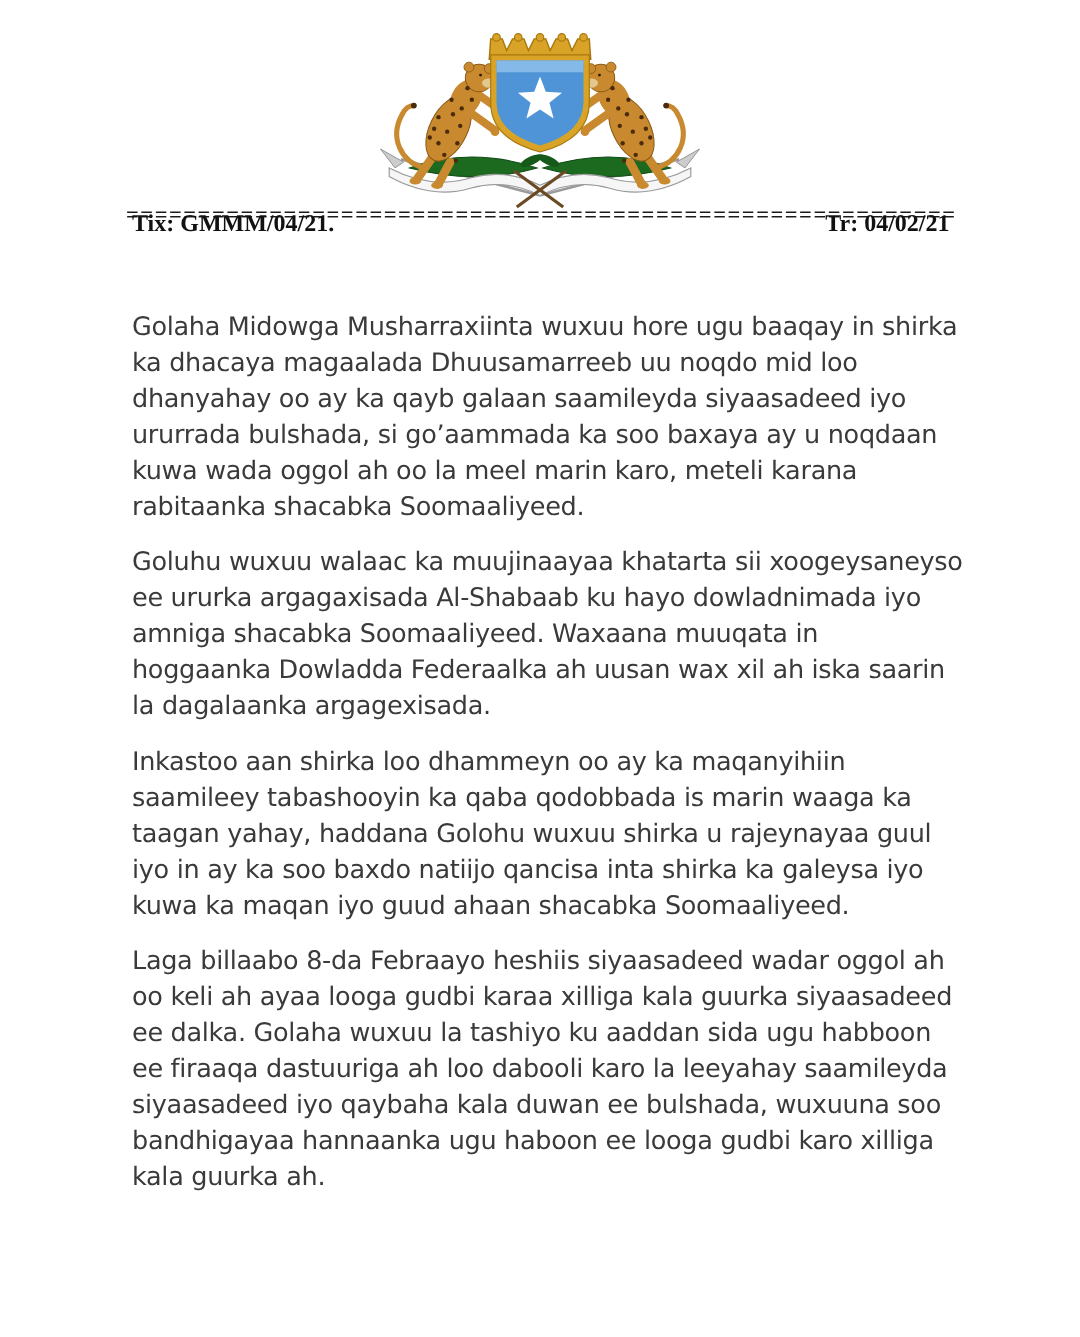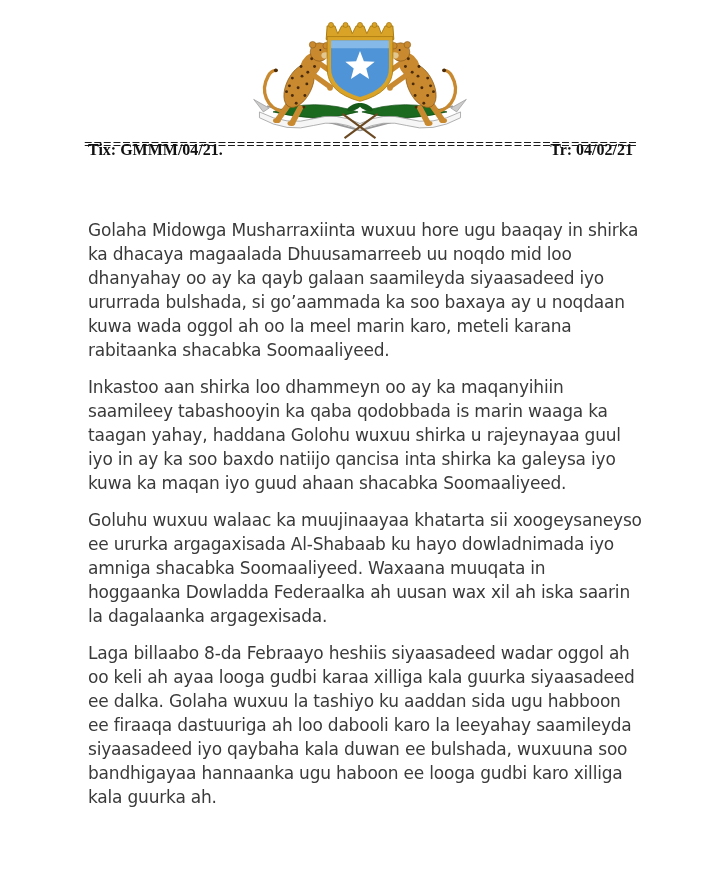--- a/index.html
+++ b/index.html
@@ -16,21 +16,21 @@
   }
   .refrow{
     position:absolute;left:88px;top:141px;width:545px;
     display:flex;justify-content:space-between;
     font-family:"Liberation Serif",serif;font-weight:bold;font-size:16px;color:#111;
   }
   .content{
     position:absolute;left:88px;top:206px;width:554px;
     color:#3a3a3a;font-size:17px;line-height:24px;letter-spacing:-0.2px;
   }
-  .content p{margin:12px 0 13px 0;}
+  .content p{margin:0 0 13px 0;}
 </style>
 </head>
 <body>
 
 <div class="page">
 
   <svg class="emblem" viewBox="0 0 240 130" xmlns="http://www.w3.org/2000/svg">
 
     <g>
       <line x1="120" y1="116" x2="24" y2="91" stroke="#9a9a9a" stroke-width="1.8"></line>
@@ -111,18 +111,18 @@
 
   <div class="separator">======================================================================</div>
 
   <div class="refrow">
     <span>Tix: GMMM/04/21.</span>
     <span>Tr: 04/02/21</span>
   </div>
 
   <div class="content">
     <p>Golaha Midowga Musharraxiinta wuxuu hore ugu baaqay in shirka ka dhacaya magaalada Dhuusamarreeb uu noqdo mid loo dhanyahay oo ay ka qayb galaan saamileyda siyaasadeed iyo ururrada bulshada, si go’aammada ka soo baxaya ay u noqdaan kuwa wada oggol ah oo la meel marin karo, meteli karana rabitaanka shacabka Soomaaliyeed.</p>
+    <p>Goluhu wuxuu walaac ka muujinaayaa khatarta sii xoogeysaneyso ee ururka argagaxisada Al-Shabaab ku hayo dowladnimada iyo amniga shacabka Soomaaliyeed. Waxaana muuqata in hoggaanka Dowladda Federaalka ah uusan wax xil ah iska saarin la dagalaanka argagexisada.</p>
     <p>Inkastoo aan shirka loo dhammeyn oo ay ka maqanyihiin saamileey tabashooyin ka qaba qodobbada is marin waaga ka taagan yahay, haddana Golohu wuxuu shirka u rajeynayaa guul iyo in ay ka soo baxdo natiijo qancisa inta shirka ka galeysa iyo kuwa ka maqan iyo guud ahaan shacabka Soomaaliyeed.</p>
-    <p>Goluhu wuxuu walaac ka muujinaayaa khatarta sii xoogeysaneyso ee ururka argagaxisada Al-Shabaab ku hayo dowladnimada iyo amniga shacabka Soomaaliyeed. Waxaana muuqata in hoggaanka Dowladda Federaalka ah uusan wax xil ah iska saarin la dagalaanka argagexisada.</p>
     <p>Laga billaabo 8-da Febraayo heshiis siyaasadeed wadar oggol ah oo keli ah ayaa looga gudbi karaa xilliga kala guurka siyaasadeed ee dalka. Golaha wuxuu la tashiyo ku aaddan sida ugu habboon ee firaaqa dastuuriga ah loo dabooli karo la leeyahay saamileyda siyaasadeed iyo qaybaha kala duwan ee bulshada, wuxuuna soo bandhigayaa hannaanka ugu haboon ee looga gudbi karo xilliga kala guurka ah.</p>
   </div>
 
 </div>
 
 </body></html>

